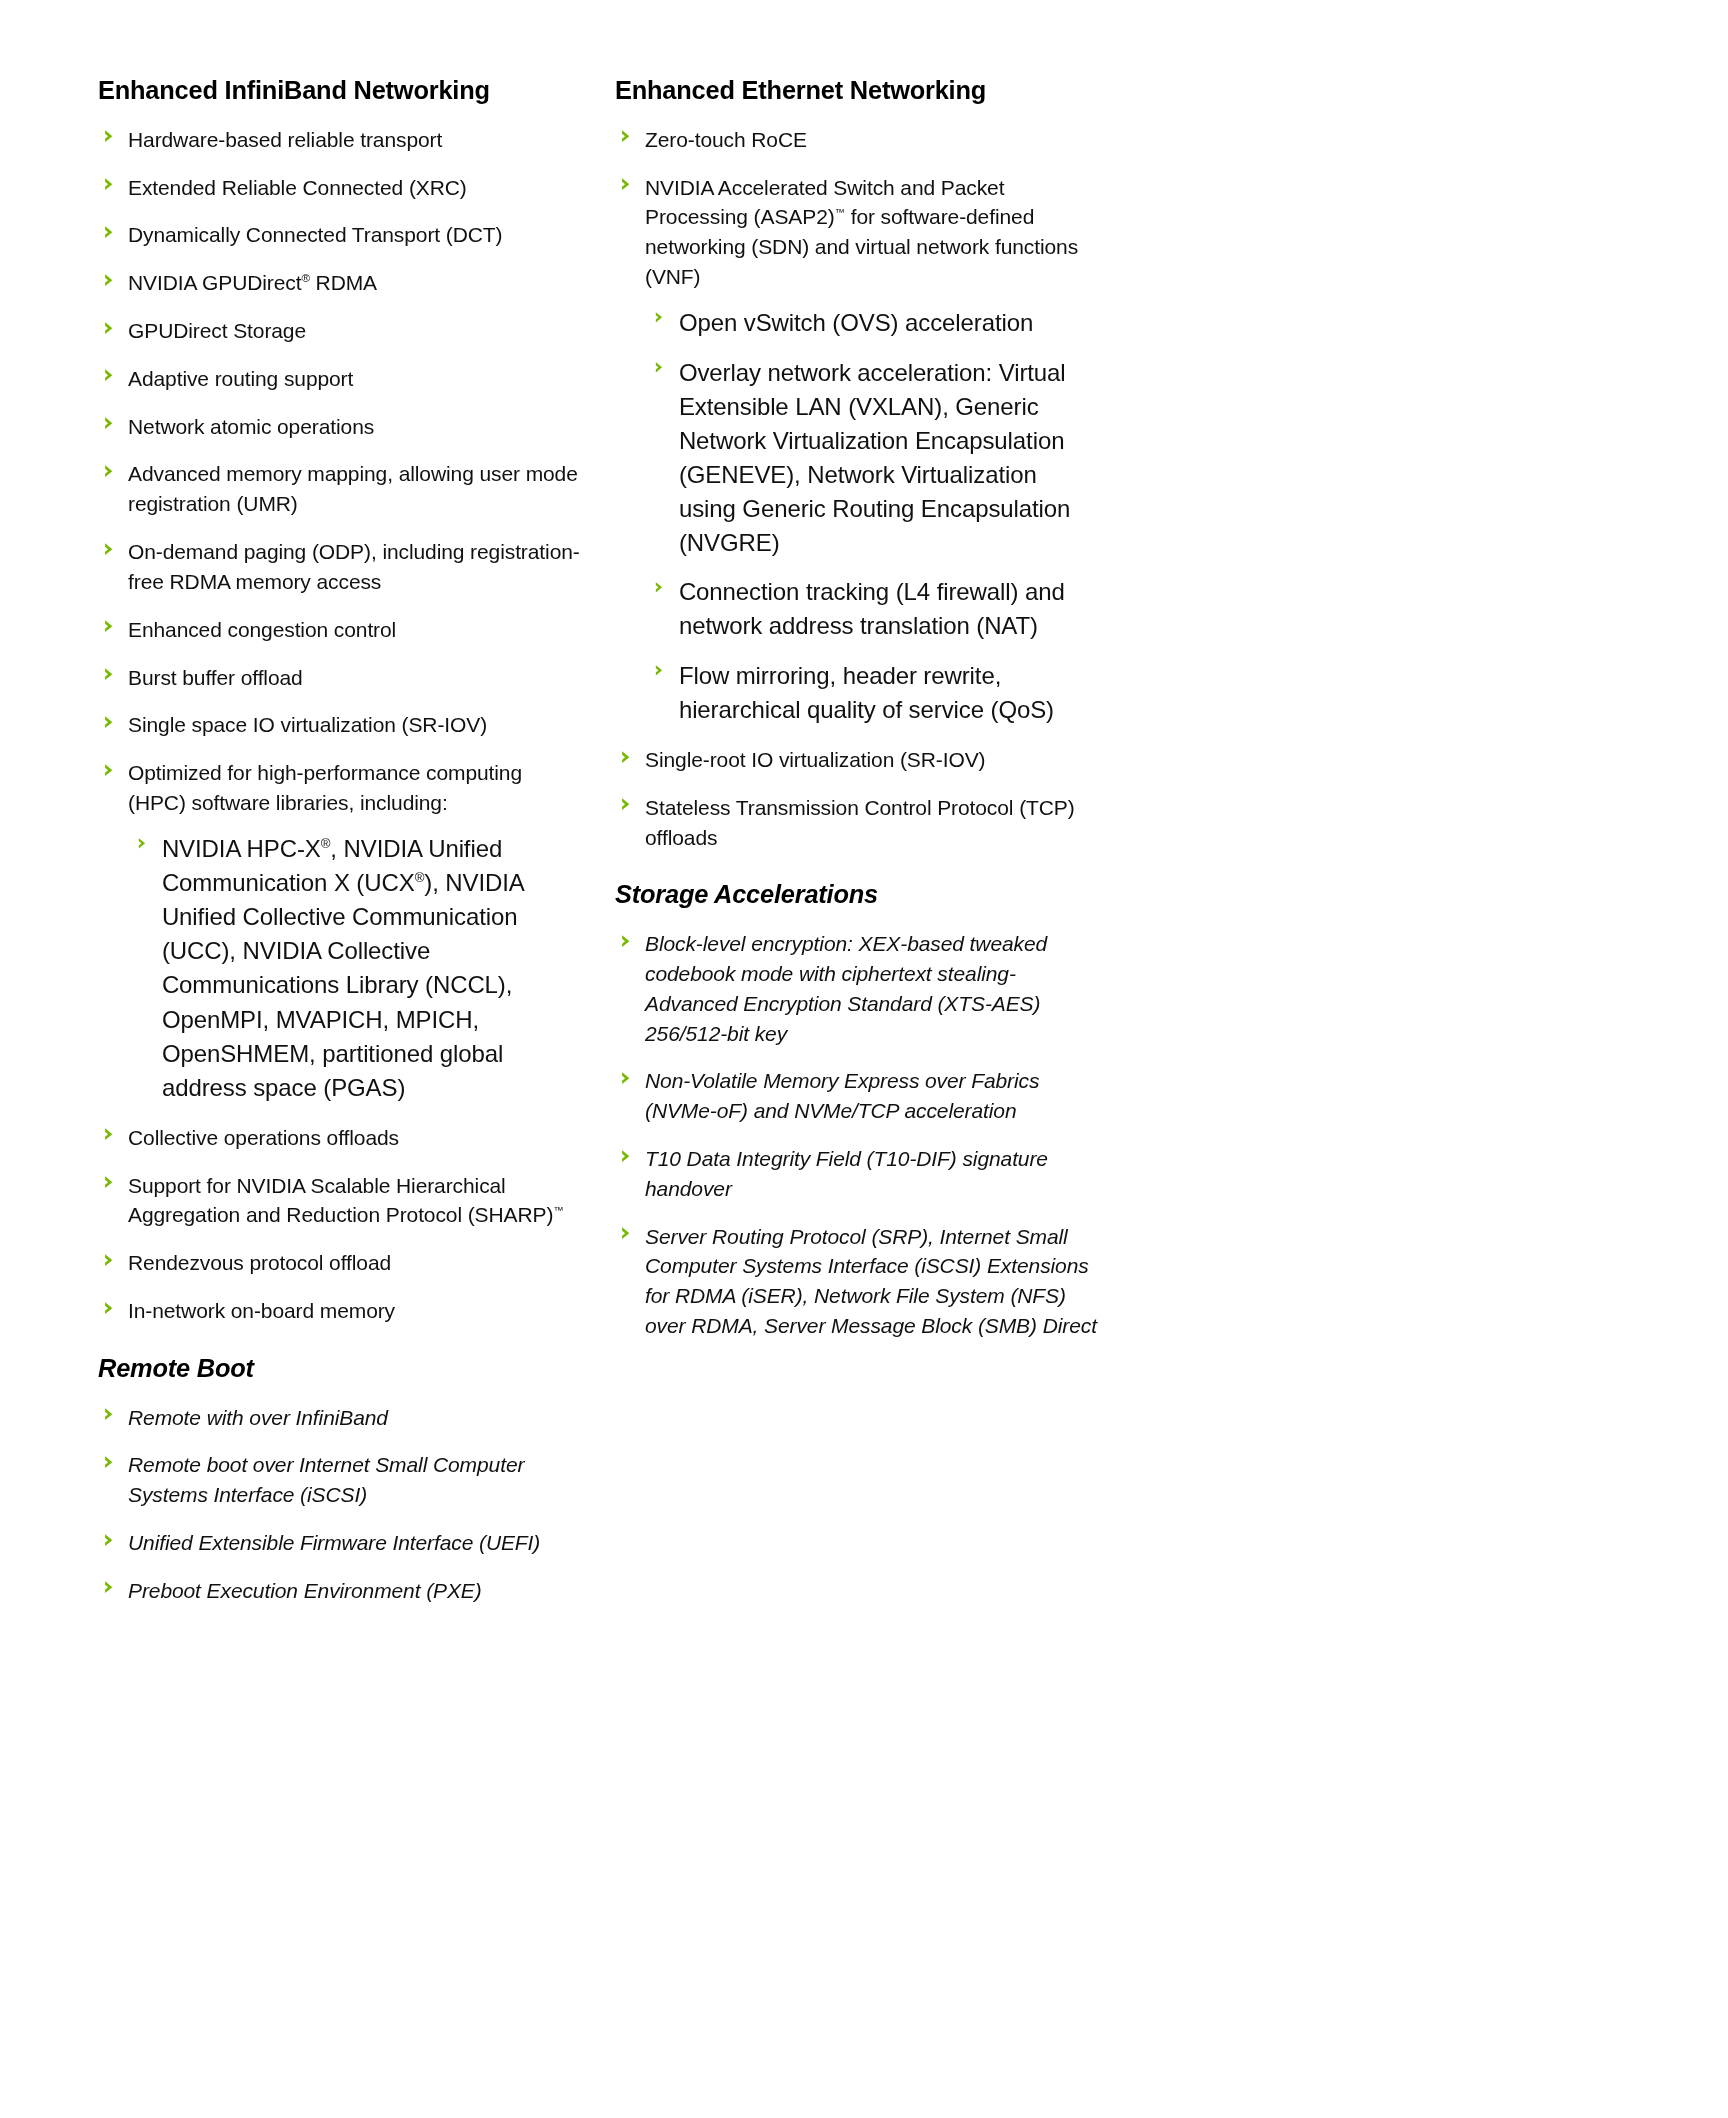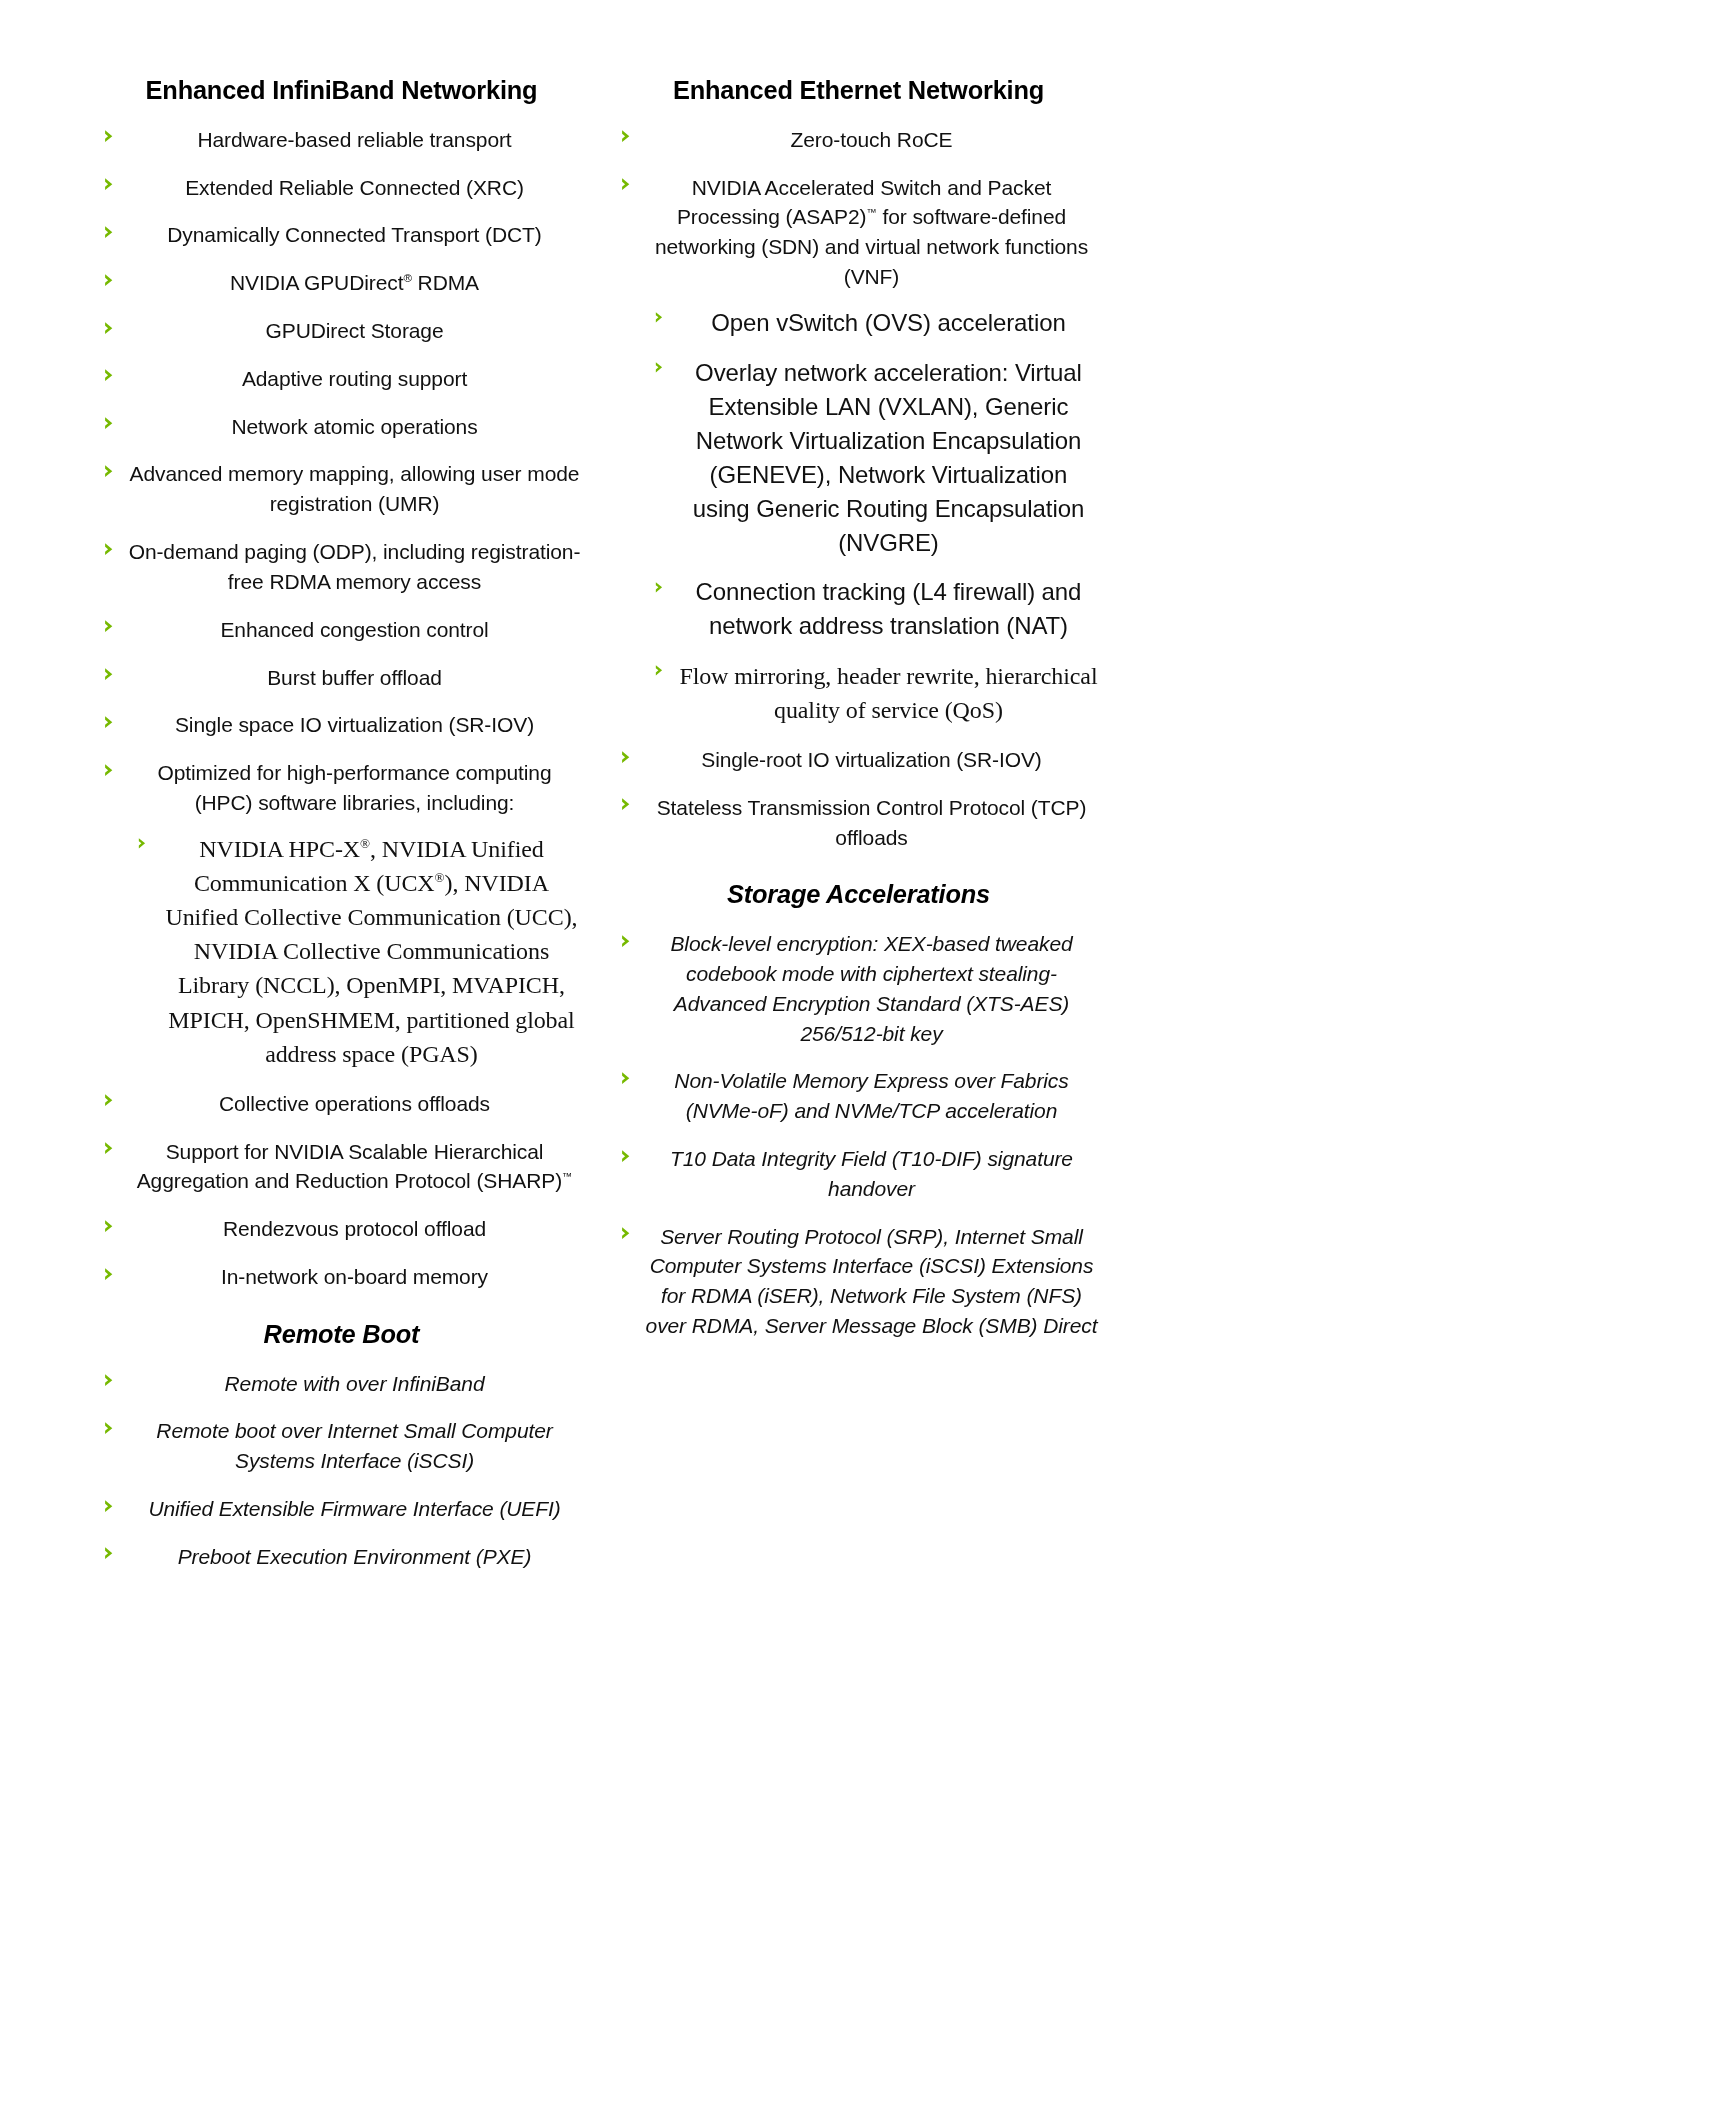--- a/index.html
+++ b/index.html
@@ -30,21 +30,20 @@
     position: absolute;
     left: 98px;
     top: 76px;
     width: 1542px;
     display: flex;
     gap: 30px;
   }
 
   .col {
     width: 487px;
-    text-align: center;
   }
   .col-right { width: 487px; }
 
   h2.section-heading {
     font-size: 25.4px;
     font-weight: 700;
     line-height: 1.12;
     letter-spacing: -0.2px;
     color: #000000;
     margin: 0 0 20.3px 0;
@@ -88,21 +87,21 @@
     padding: 0;
   }
   ul.sublist > li.subbullet {
     position: relative;
     padding-left: 24.6px;
     margin-bottom: 15.3px;
     font-size: 24px;
     line-height: 1.42;
     color: #111111;
   }
-  ul.sublist > li.subbullet:last-child { margin-bottom: 0; font-family: Liberation Serif, serif; }
+  ul.sublist > li.subbullet:last-child { margin-bottom: 0; }
   .subbullet .chev { left: 0px; width: 11px; height: 12.7px; }
   .subbullet .chev svg { width:11px; height:12.7px; }
 
   
   li.bullet > ul.sublist { margin-left: 9.3px; }
 
   sup.mark {
     font-size: 0.55em;
     vertical-align: super;
     line-height: 0;

